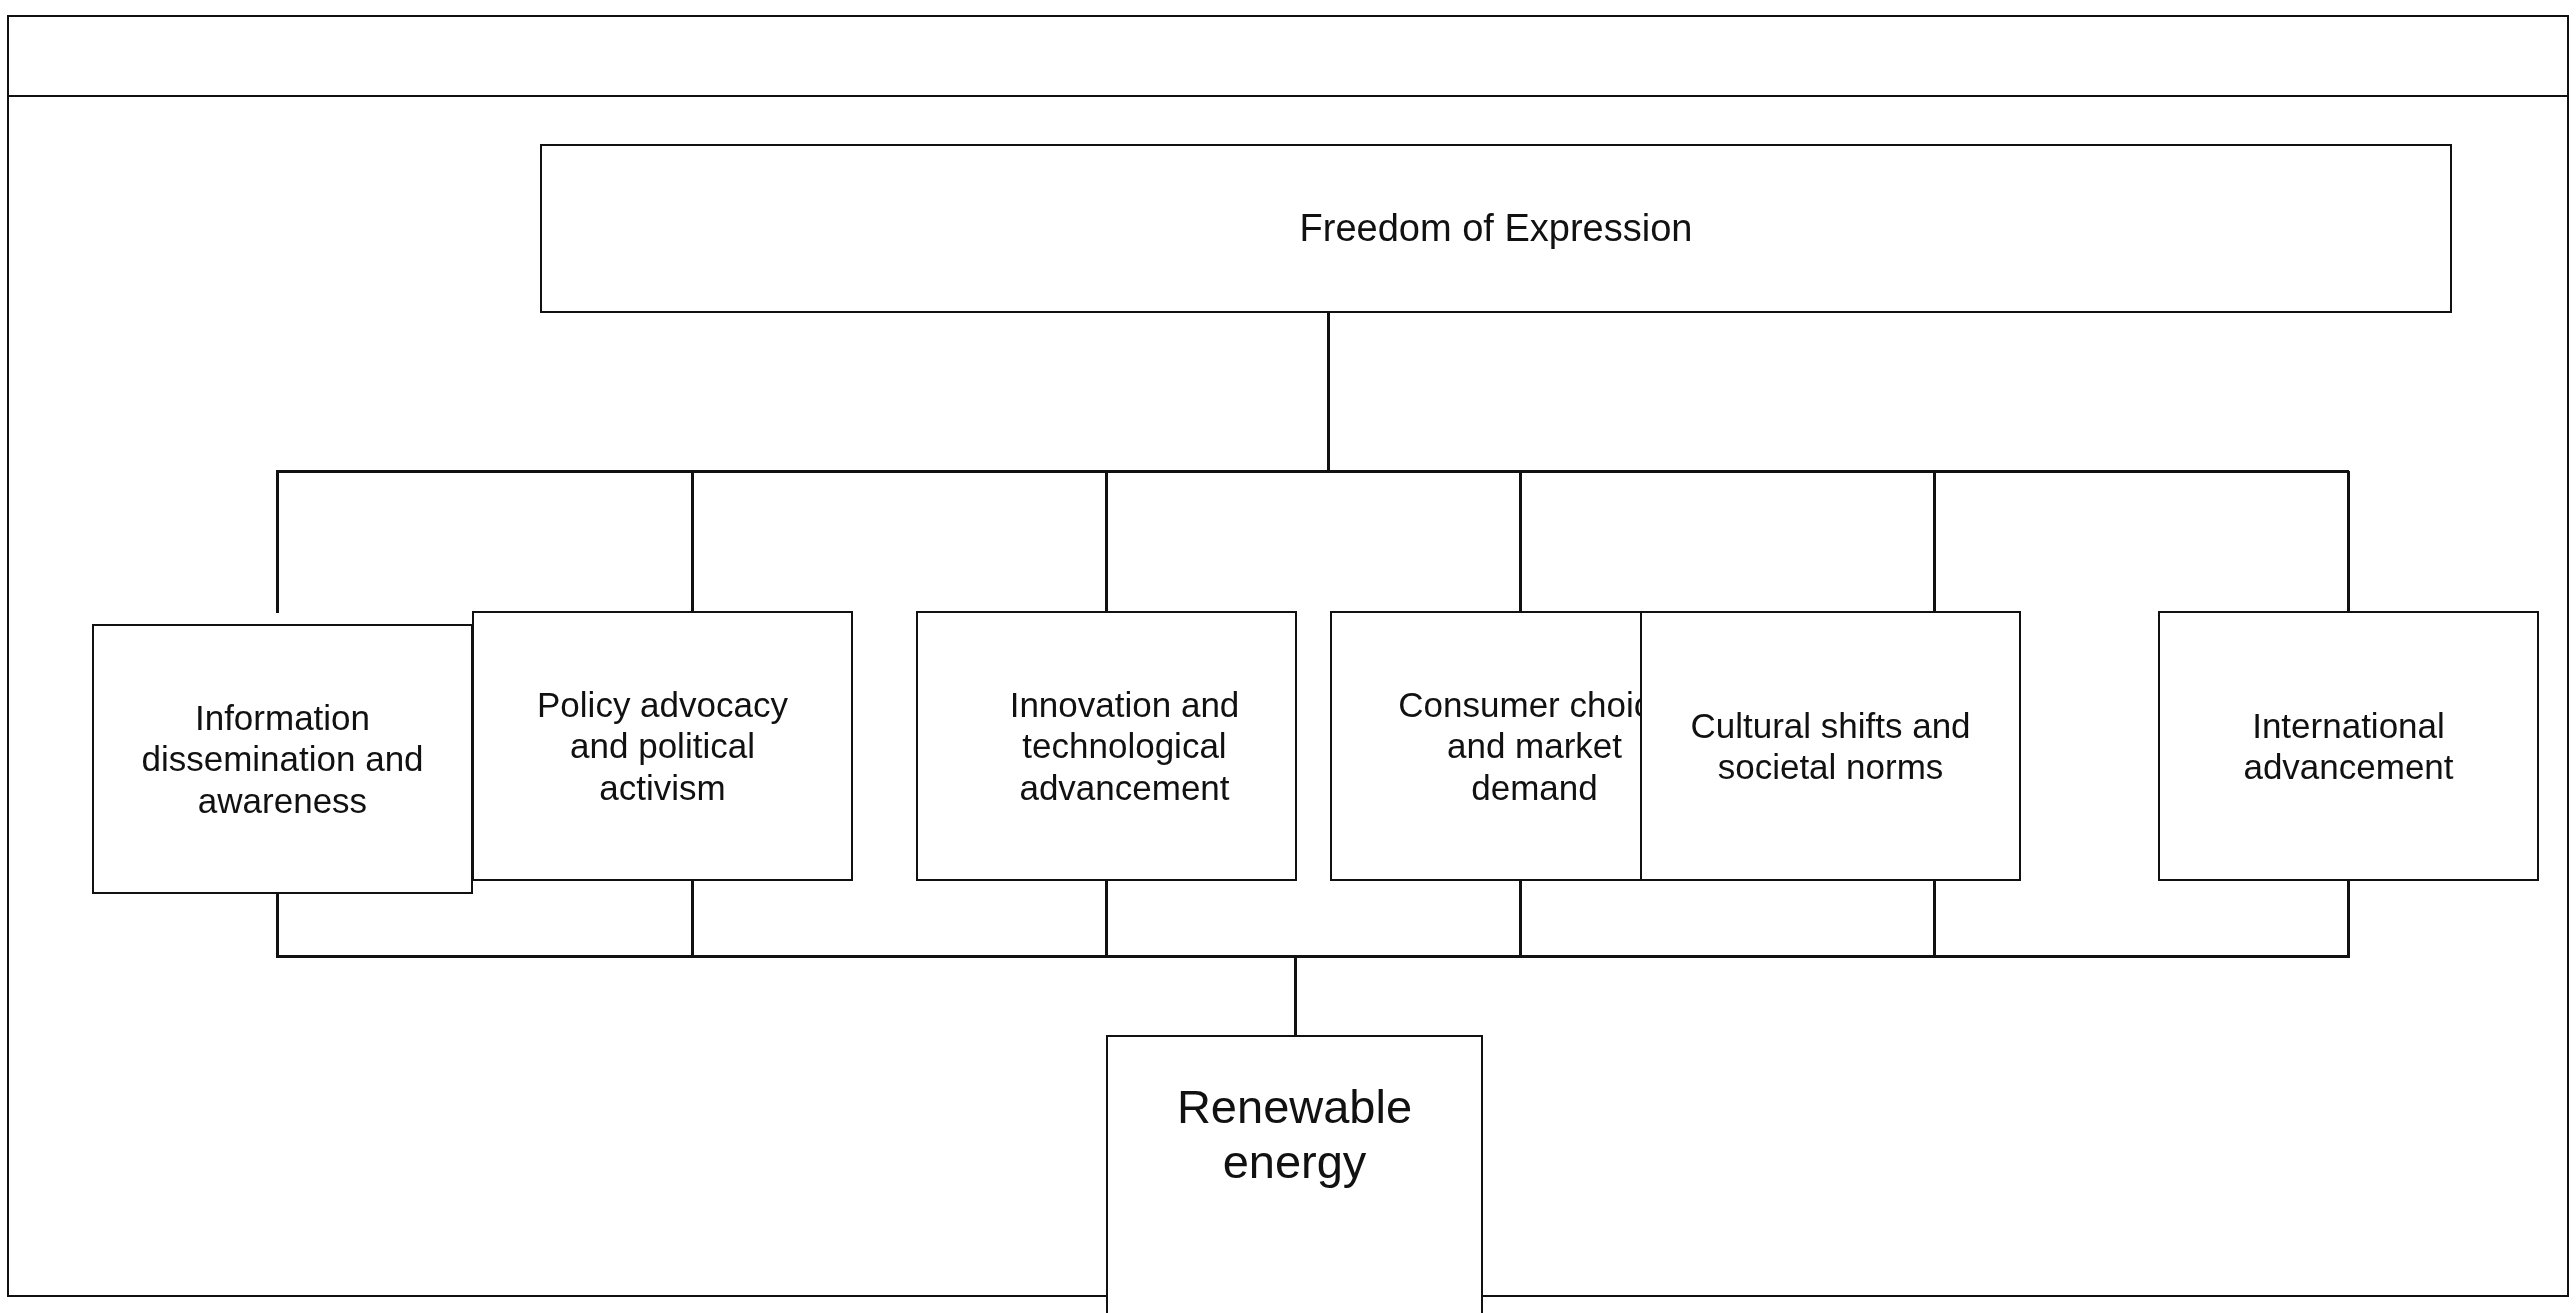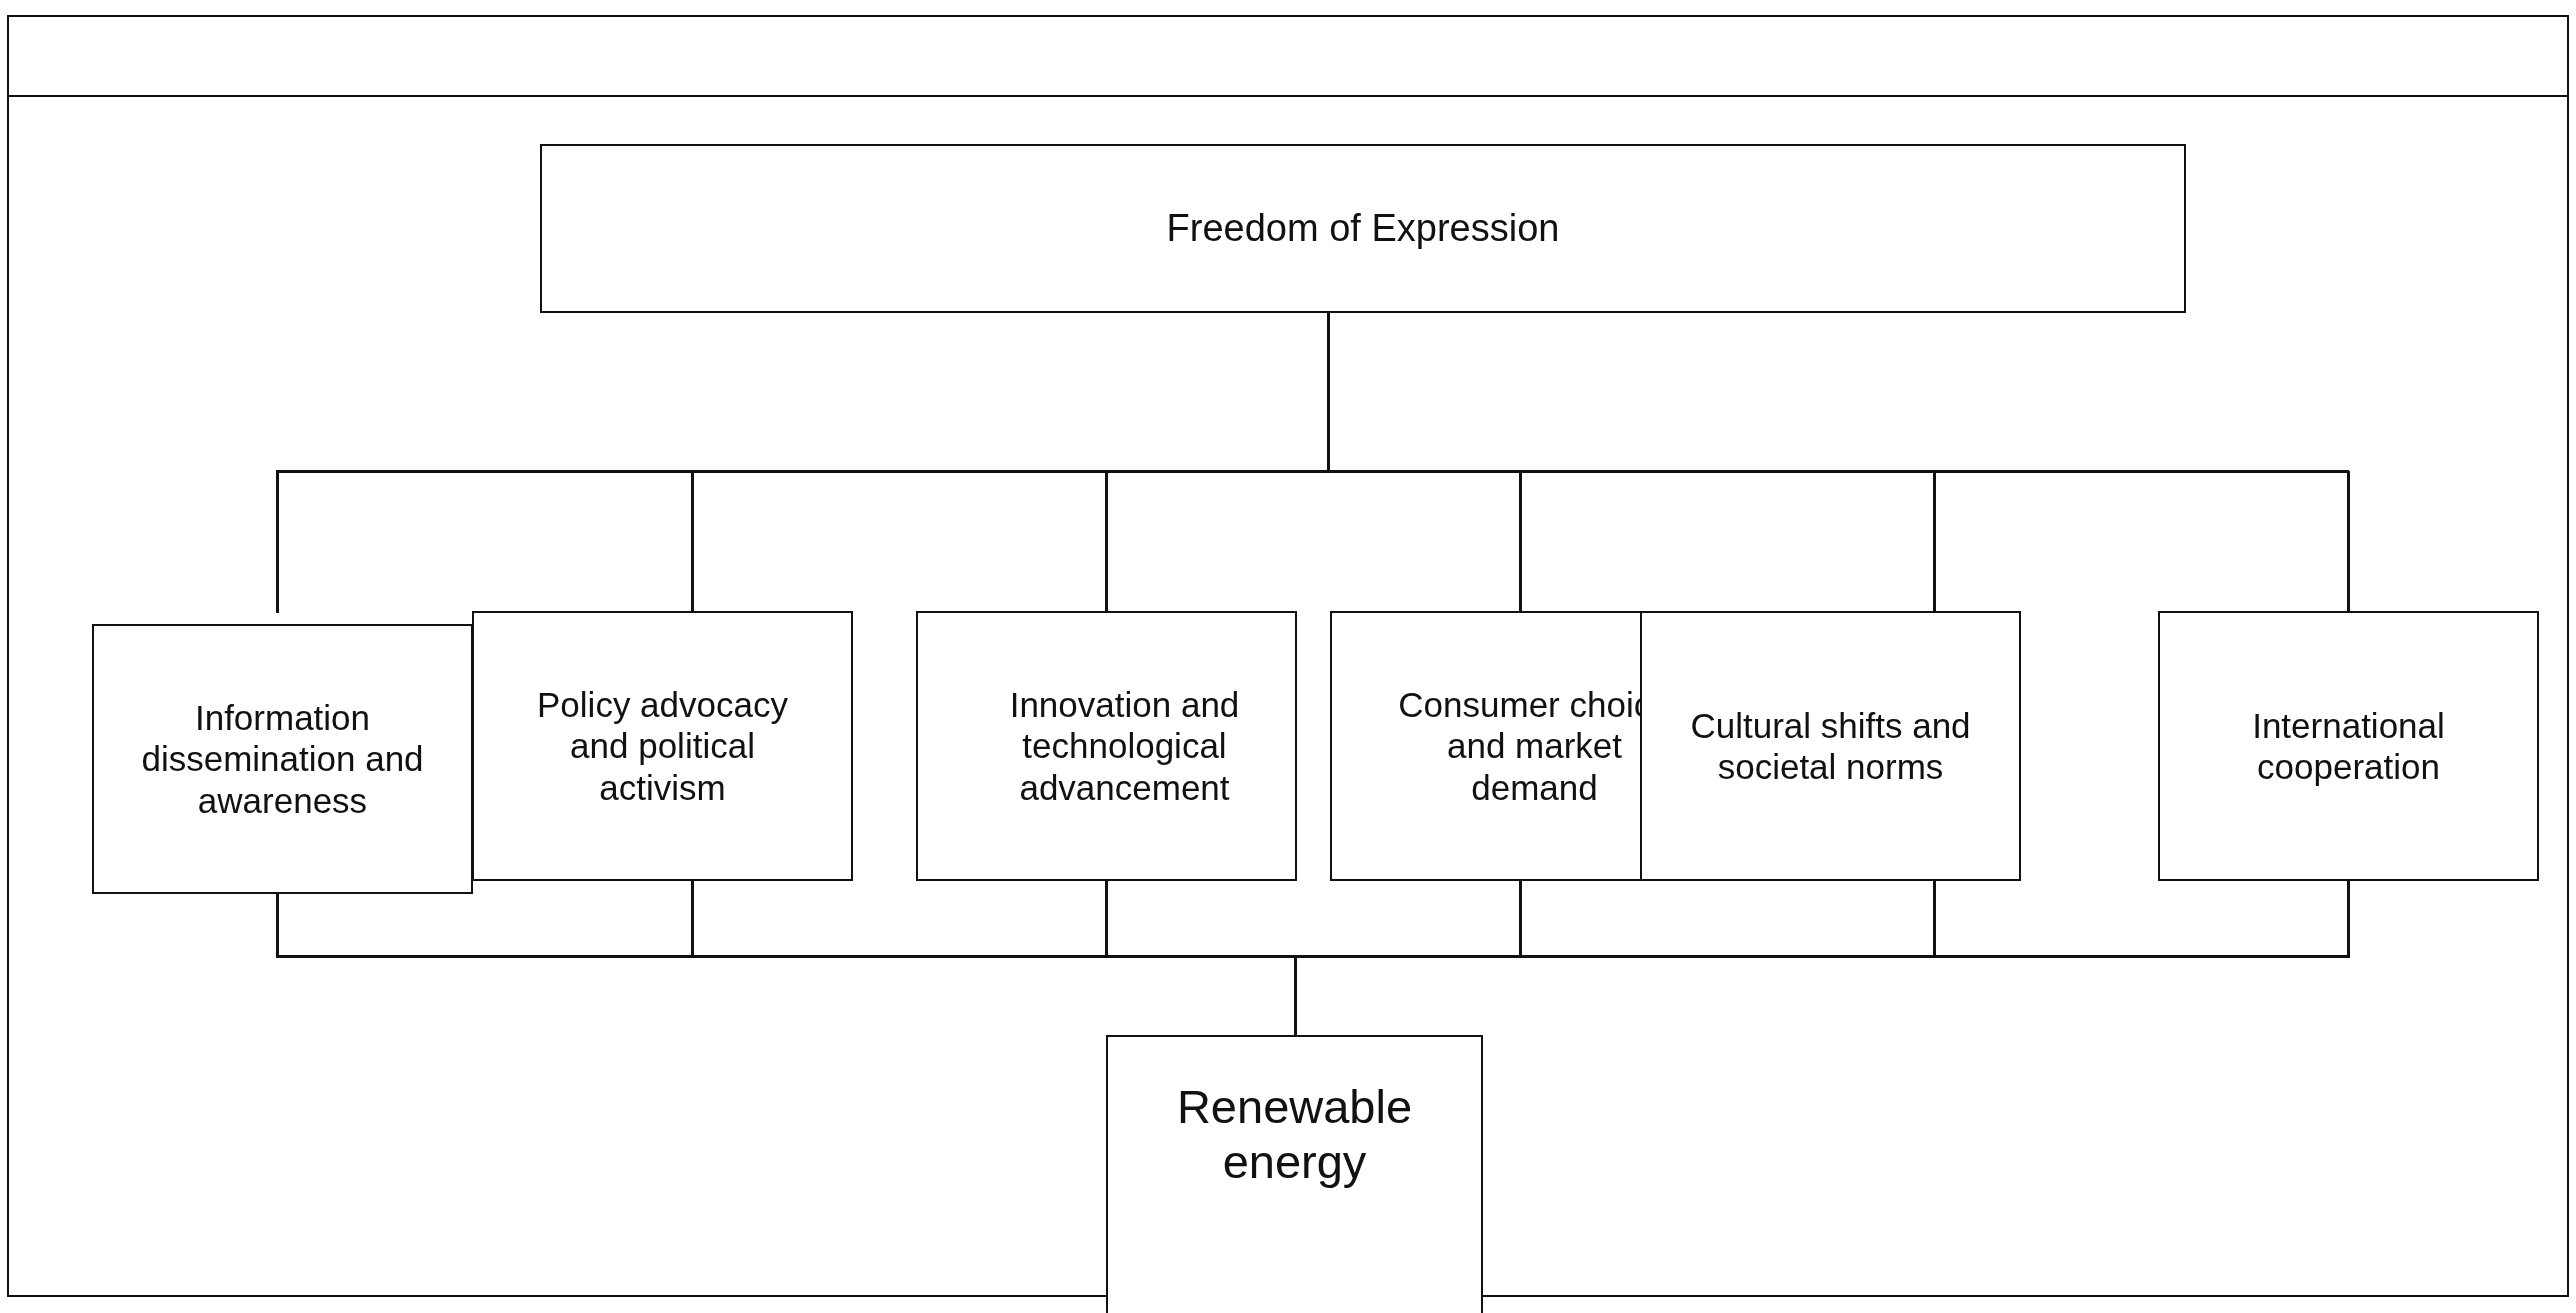--- a/index.html
+++ b/index.html
@@ -60,21 +60,21 @@
     display: block;
     line-height: 1.18;
     white-space: pre-line;
     padding: 0 8.3px;
   }
 
   
   .node-root {
     left: 540px;
     top: 144px;
-    width: 1646px;
+    width: 1912px;
     height: 169px;
   }
   .node-root .node-label {
     font-size: 38px;
   }
 
   
   .node-branch {
     top: 611px;
     height: 270px;
@@ -197,21 +197,21 @@
     <span class="node-label">Consumer choice
 and market
 demand</span>
   </div>
   <div class="node node-branch node-branch-4">
     <span class="node-label">Cultural shifts and
 societal norms</span>
   </div>
   <div class="node node-branch node-branch-5">
     <span class="node-label">International
-cooperation</span>
+advancement</span>
   </div>
 
   <div class="node node-leaf">
     <span class="node-label">Renewable
 energy</span>
   </div>
 
 </div>
 
 

